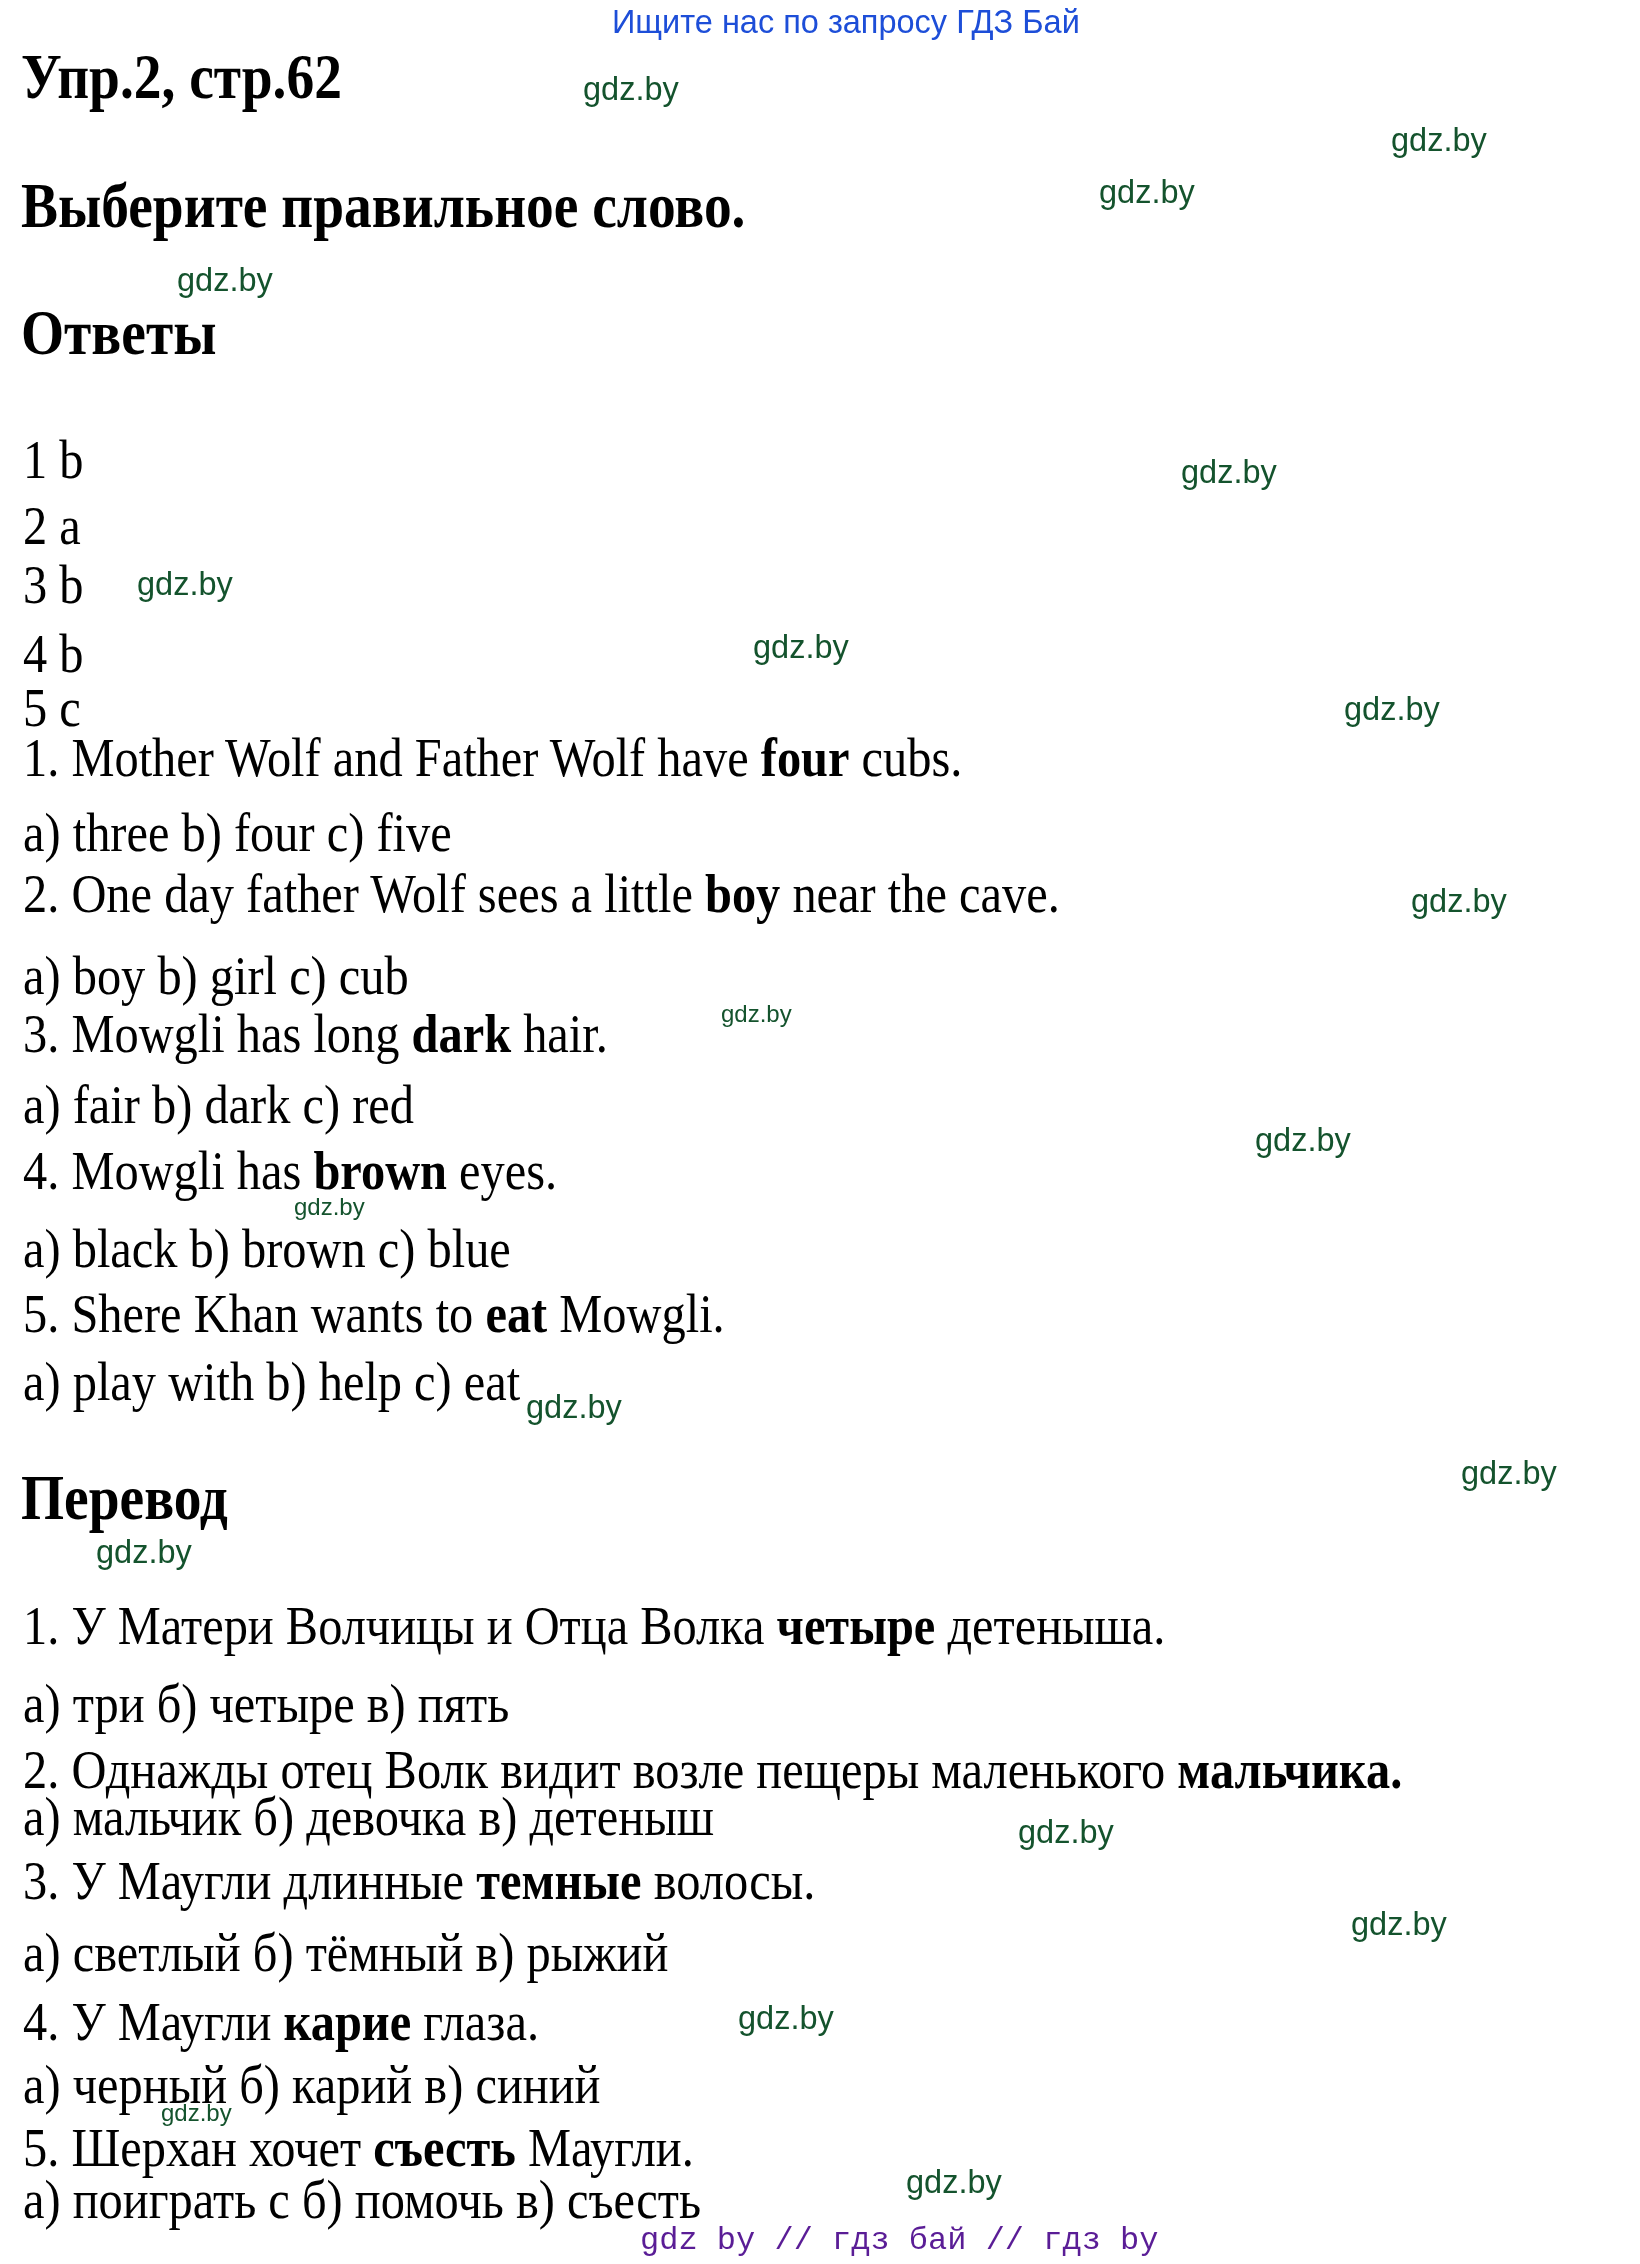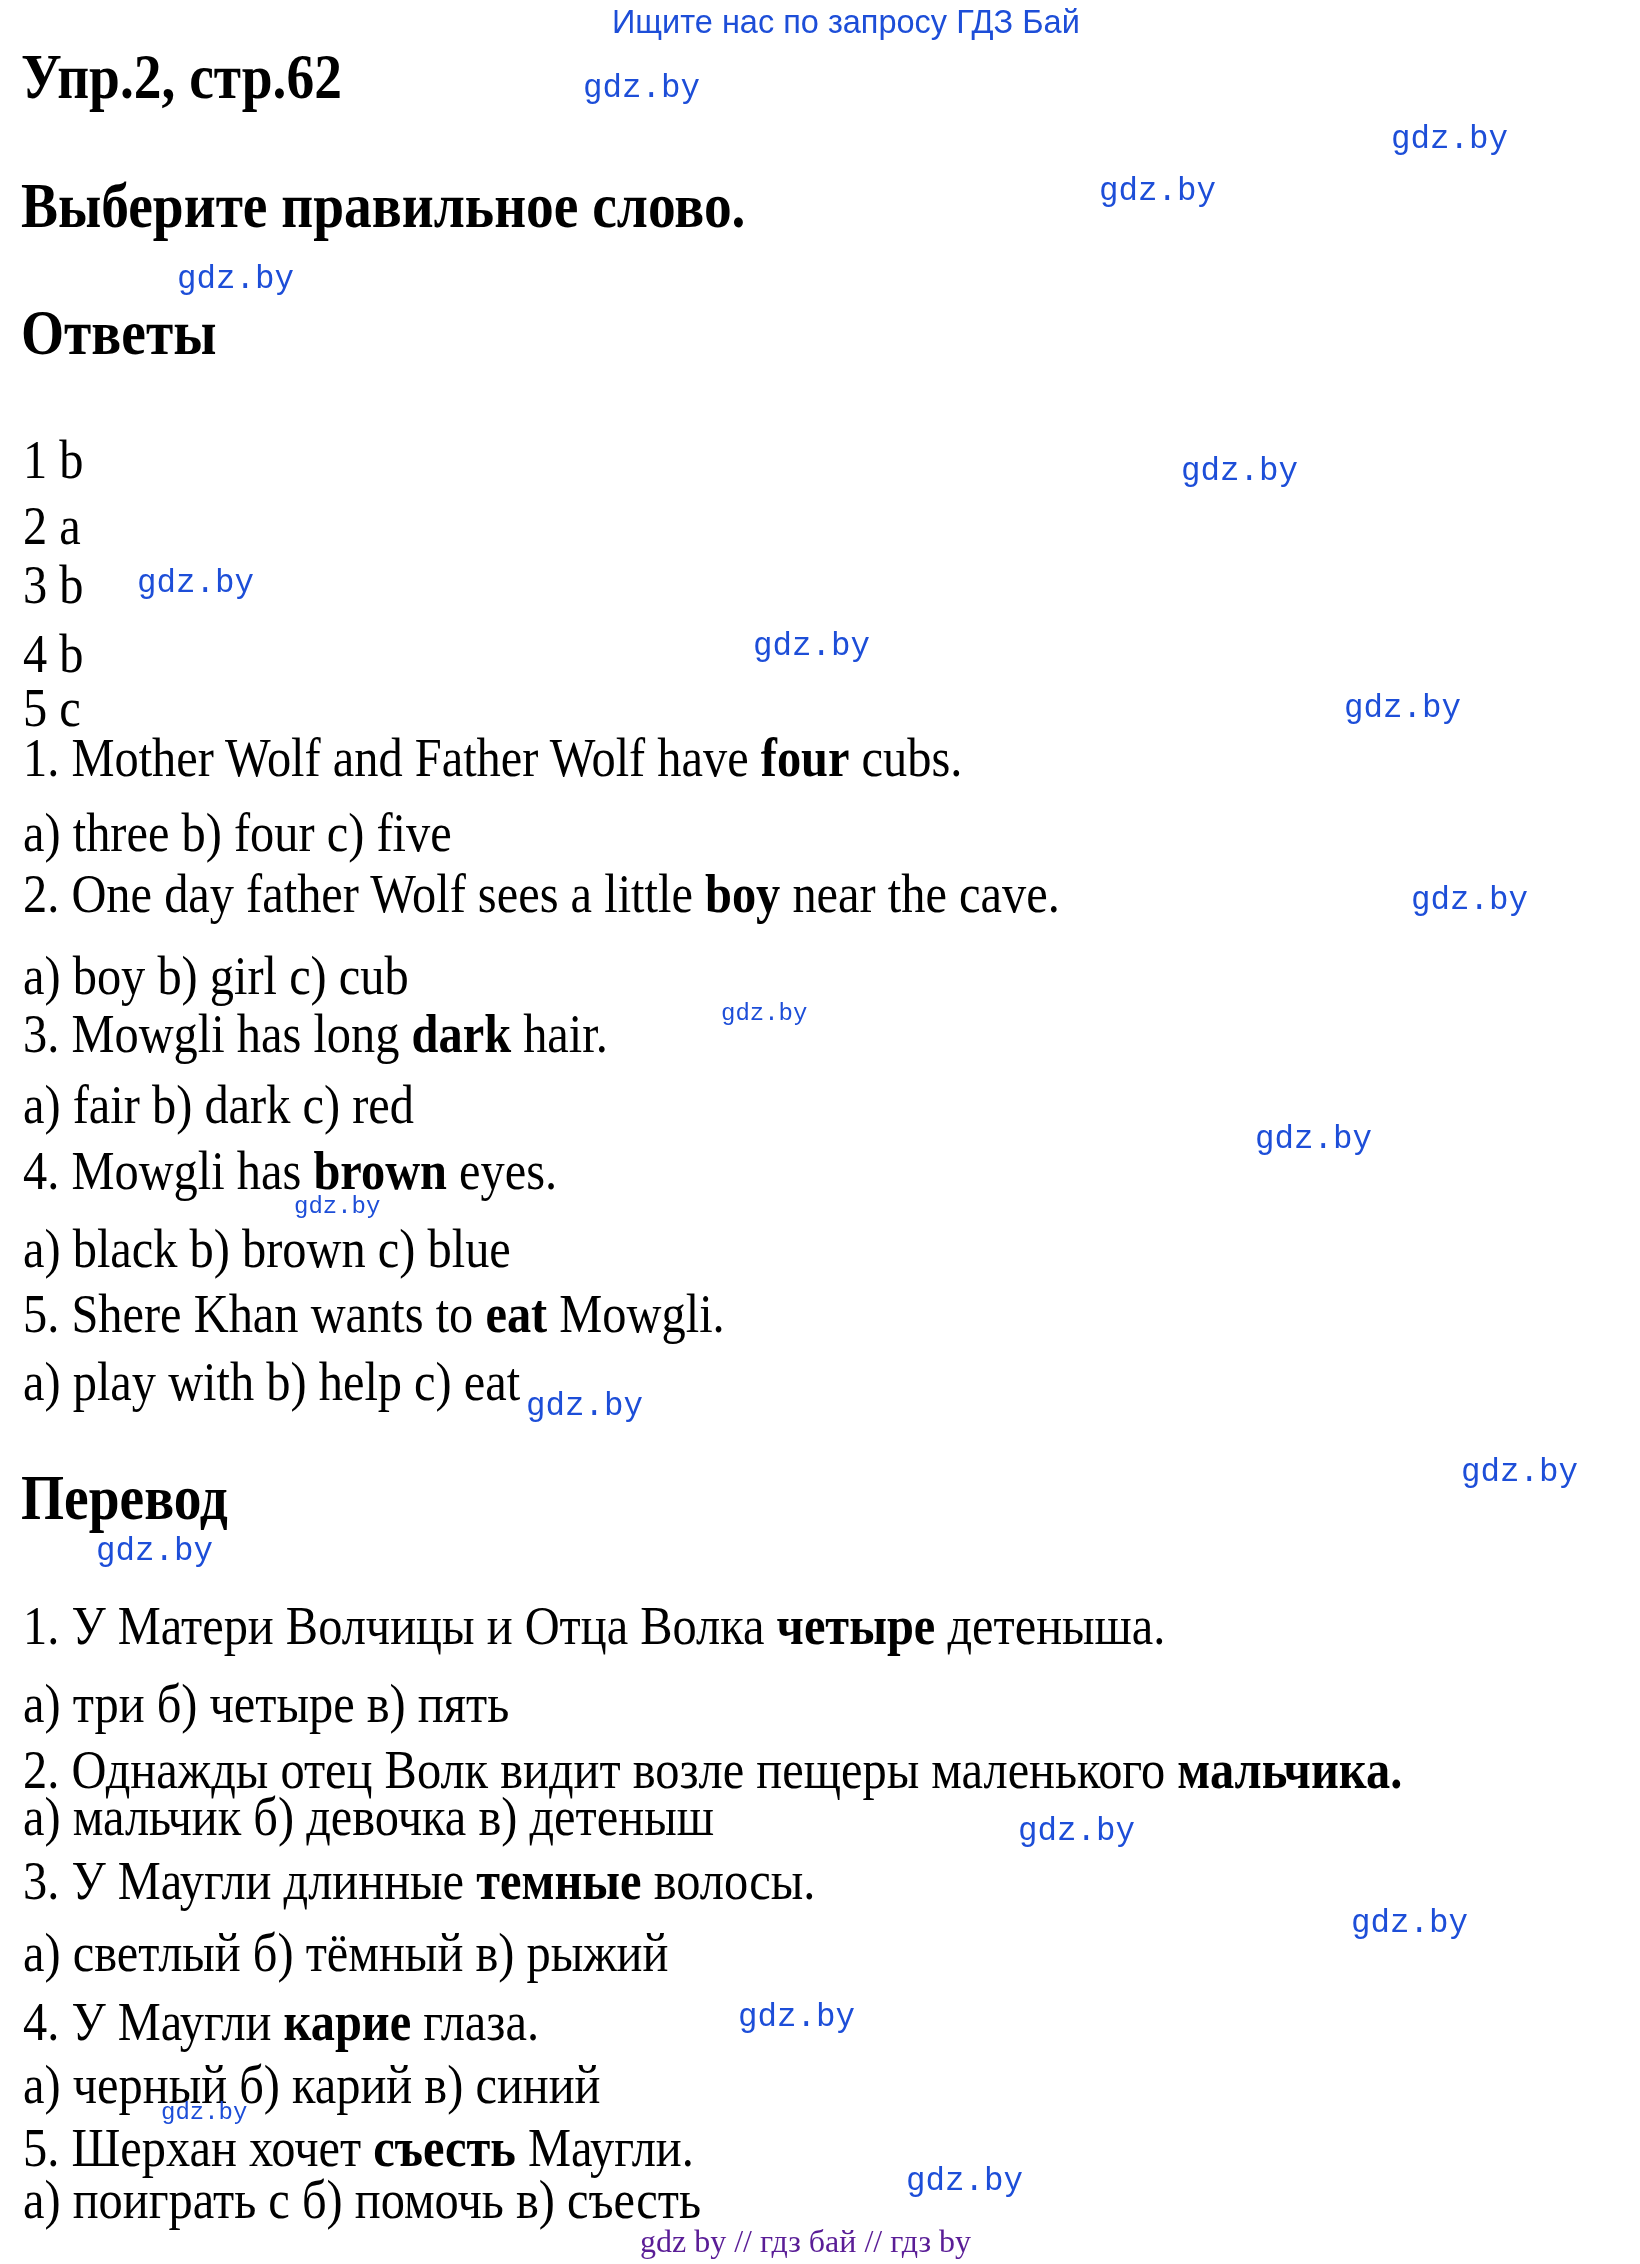--- a/index.html
+++ b/index.html
@@ -14,26 +14,26 @@
   .heading{
     position:absolute;font-weight:bold;font-size:63px;white-space:nowrap;
     transform:scaleX(0.88);transform-origin:left top;line-height:1;
   }
   .line{
     position:absolute;font-size:55px;white-space:nowrap;line-height:1;
     transform:scaleX(0.88);transform-origin:left top;
   }
   .line b{font-weight:bold;}
   .wm{
-    position:absolute;font-family:Liberation Mono, monospace;color:#1d4ed8;
+    position:absolute;font-family:Liberation Sans, sans-serif;color:#14532d;
     white-space:nowrap;line-height:1;
   }
   .footer{
     position:absolute;left:640px;top:2225px;
-    font-family:Liberation Serif, serif;font-size:32px;white-space:nowrap;line-height:1;
+    font-family:Liberation Mono, monospace;font-size:32px;white-space:nowrap;line-height:1;
   }
 </style>
 </head>
 <body>
 
 <div class="banner" style="color: #1d4ed8;">Ищите нас по запросу ГДЗ Бай</div>
 
 <div class="heading" style="left:21px;top:46px">Упр.2, стр.62</div>
 <div class="heading" style="left:21px;top:175px">Выберите правильное слово.</div>
 <div class="heading" style="left:21px;top:302px">Ответы</div>

